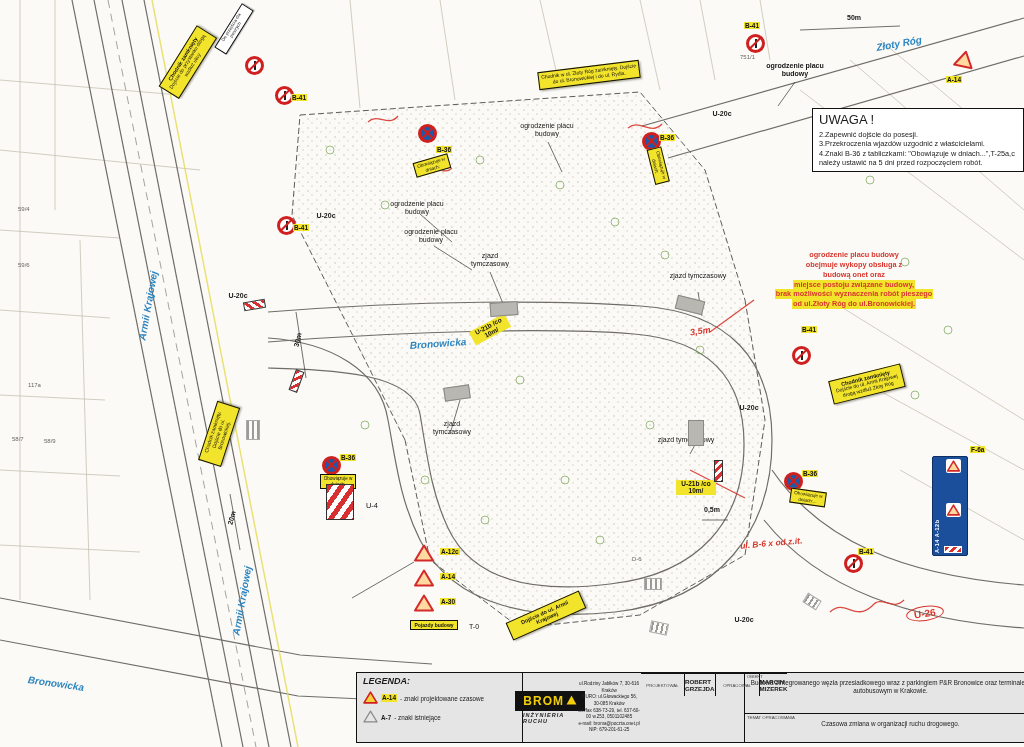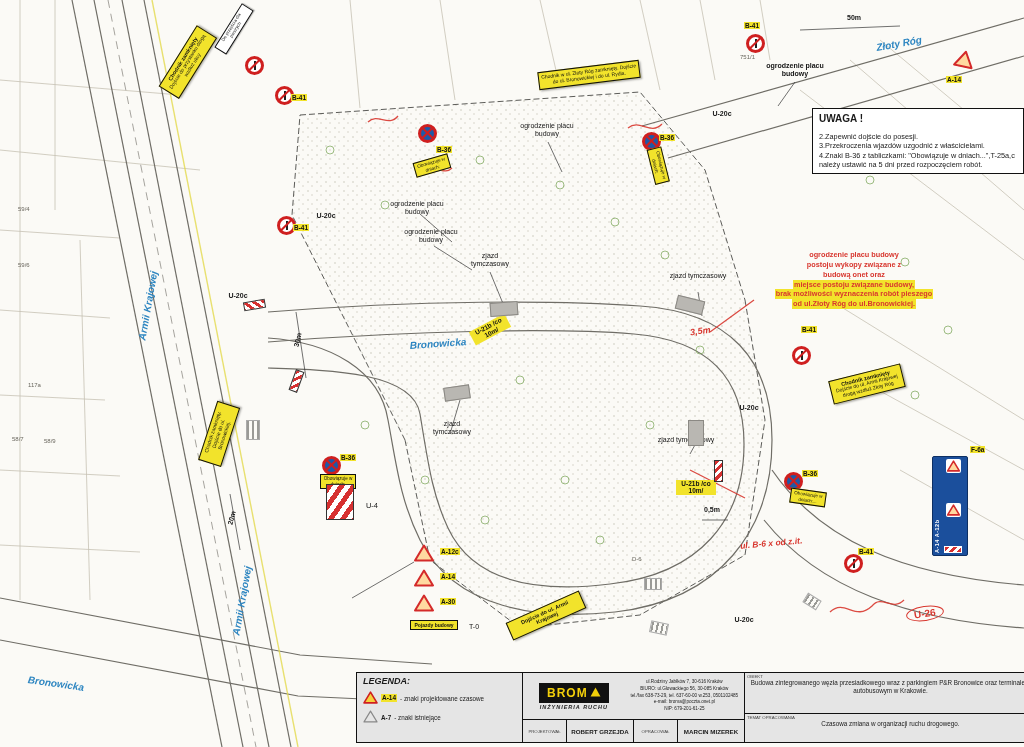--- a/index.html
+++ b/index.html
@@ -21,33 +21,33 @@
   .b41{position:absolute;width:13px;height:13px;border-radius:50%;background:#fff;border:3px solid #cf1f1f;box-sizing:content-box}
   .b41::before{content:"";position:absolute;left:5.5px;top:2px;width:2.5px;height:9px;background:#222}
   .b41::after{content:"";position:absolute;left:-2px;top:5px;width:17px;height:2.2px;background:#cf1f1f;transform:rotate(-45deg)}
   .barrier{position:absolute;width:7px;height:20px;border:1px solid #333;background:repeating-linear-gradient(135deg,#d63030 0 3px,#fff 3px 6px)}
   .chevron{position:absolute;width:26px;height:34px;border:1px solid #333;background:repeating-linear-gradient(125deg,#d63030 0 5px,#fff 5px 10px)}
   .zebra{position:absolute;background:repeating-linear-gradient(90deg,#9a9a96 0 2px,#fbfaf6 2px 5px);border:.5px solid #aaa}
   .ramp{position:absolute;background:#b9b7b2;border:.5px solid #8b8984}
   .redtxt{position:absolute;color:#d8372f;font-weight:bold}
   .hl{background:#f2e32b;display:inline-block;padding:0 1px}
   .uwaga{position:absolute;left:812px;top:108px;width:198px;background:#fff;border:1px solid #111;padding:3px 6px;font-size:7.3px;line-height:1.3;text-align:left}
-  .uwaga .t{font-weight:bold;font-size:10px;margin-bottom:7px}
+  .uwaga .t{font-weight:normal;font-size:13px;margin-bottom:1px}
   .rednote{position:absolute;left:748px;top:250px;width:212px;text-align:center;font-size:7.3px;line-height:1.35;color:#d8372f;font-weight:bold}
   .blueboard{position:absolute;left:932px;top:456px;width:30px;height:94px;background:#1b4f9c;border:1px solid #0d2f63;border-radius:2px;display:flex;flex-direction:row;gap:1px;padding:2px}
   .vcode{writing-mode:vertical-rl;transform:rotate(180deg);color:#fff;font-size:5.5px;font-weight:bold;letter-spacing:.5px;line-height:1}
   .signcol{display:flex;flex-direction:column;justify-content:space-between;align-items:center;flex:1}
   .minisign{background:#fff;border-radius:2px;padding:1px;display:flex;align-items:center;justify-content:center}
   .stripe{width:16px;height:5px;background:repeating-linear-gradient(135deg,#d63030 0 3px,#fff 3px 6px);border:.5px solid #fff}
   
   .bottombar{position:absolute;left:356px;top:672px;width:733px;height:71px;background:#e5e5e5;border:1.5px solid #111;display:flex;box-sizing:border-box}
   .legend{width:166px;border-right:1.5px solid #111;padding:3px 6px;box-sizing:border-box}
   .legend .t{font-weight:bold;font-size:9px;font-style:italic}
   .legrow{display:flex;align-items:center;gap:3px;margin-top:5px;font-size:6.3px}
-  .firm{width:222px;border-right:1.5px solid #111;display:flex;flex-direction:column;box-sizing:border-box}
+  .firm{width:222px;border-right:1.5px solid #111;display:flex;flex-direction:row;box-sizing:border-box}
   .firmtop{display:flex;flex:1}
   .logocell{width:46%;display:flex;flex-direction:column;align-items:center;justify-content:center;gap:1px}
   .logobox{background:#111;color:#f2cf0a;display:flex;align-items:center;justify-content:center;gap:2px;padding:3px 8px}
   .logobox span{font-weight:bold;font-size:12px;letter-spacing:1px}
   .logosub{font-size:5.5px;font-weight:bold;font-style:italic;letter-spacing:1px}
   .addrcell{flex:1;display:flex;flex-direction:column;justify-content:center;text-align:center;font-size:4.6px;line-height:1.45;color:#222;padding:1px}
   .firmnames{height:22px;border-top:1px solid #111;display:flex;font-size:6px}
   .firmnames>div{display:flex;align-items:center;justify-content:center;box-sizing:border-box}
   .nlabel{width:44px;border-right:1px solid #111;font-size:4.3px;color:#444}
   .nval{flex:1;border-right:1px solid #111;font-weight:bold;font-size:6.2px}
@@ -287,21 +287,21 @@
 
   <div class="uwaga">
     <div class="t">UWAGA !</div>
     <div>2.Zapewnić dojście do posesji.</div>
     <div>3.Przekroczenia wjazdów uzgodnić z właścicielami.</div>
     <div>4.Znaki B-36 z tabliczkami: "Obowiązuje w dniach...",T-25a,c należy ustawić na 5 dni przed rozpoczęciem robót.</div>
   </div>
 
   <div class="rednote">
     <div>ogrodzenie placu budowy</div>
-    <div>postoju wykopy związane z</div>
+    <div>obejmuje wykopy obsługa z</div>
     <div>budową onet oraz</div>
     <div class="hl">miejsce postoju związane budowy,</div>
     <div class="hl">brak możliwości wyznaczenia robót pieszego</div>
     <div class="hl">od ul.Złoty Róg do ul.Bronowickiej.</div>
   </div>
 
   <div class="redtxt" style="left:690px;top:326px;font-size:9px;font-style:italic;transform:rotate(-8deg)">3,5m</div>
   <div class="redtxt" style="left:740px;top:538px;font-size:8.5px;font-style:italic;transform:rotate(-5deg)">ul. B-6 x od z.it.</div>
   <div class="redtxt" style="left:906px;top:606px;font-size:10px;border:1.5px solid #d8372f;border-radius:50%;padding:1px 7px;transform:rotate(-8deg)">U-26</div>
 

